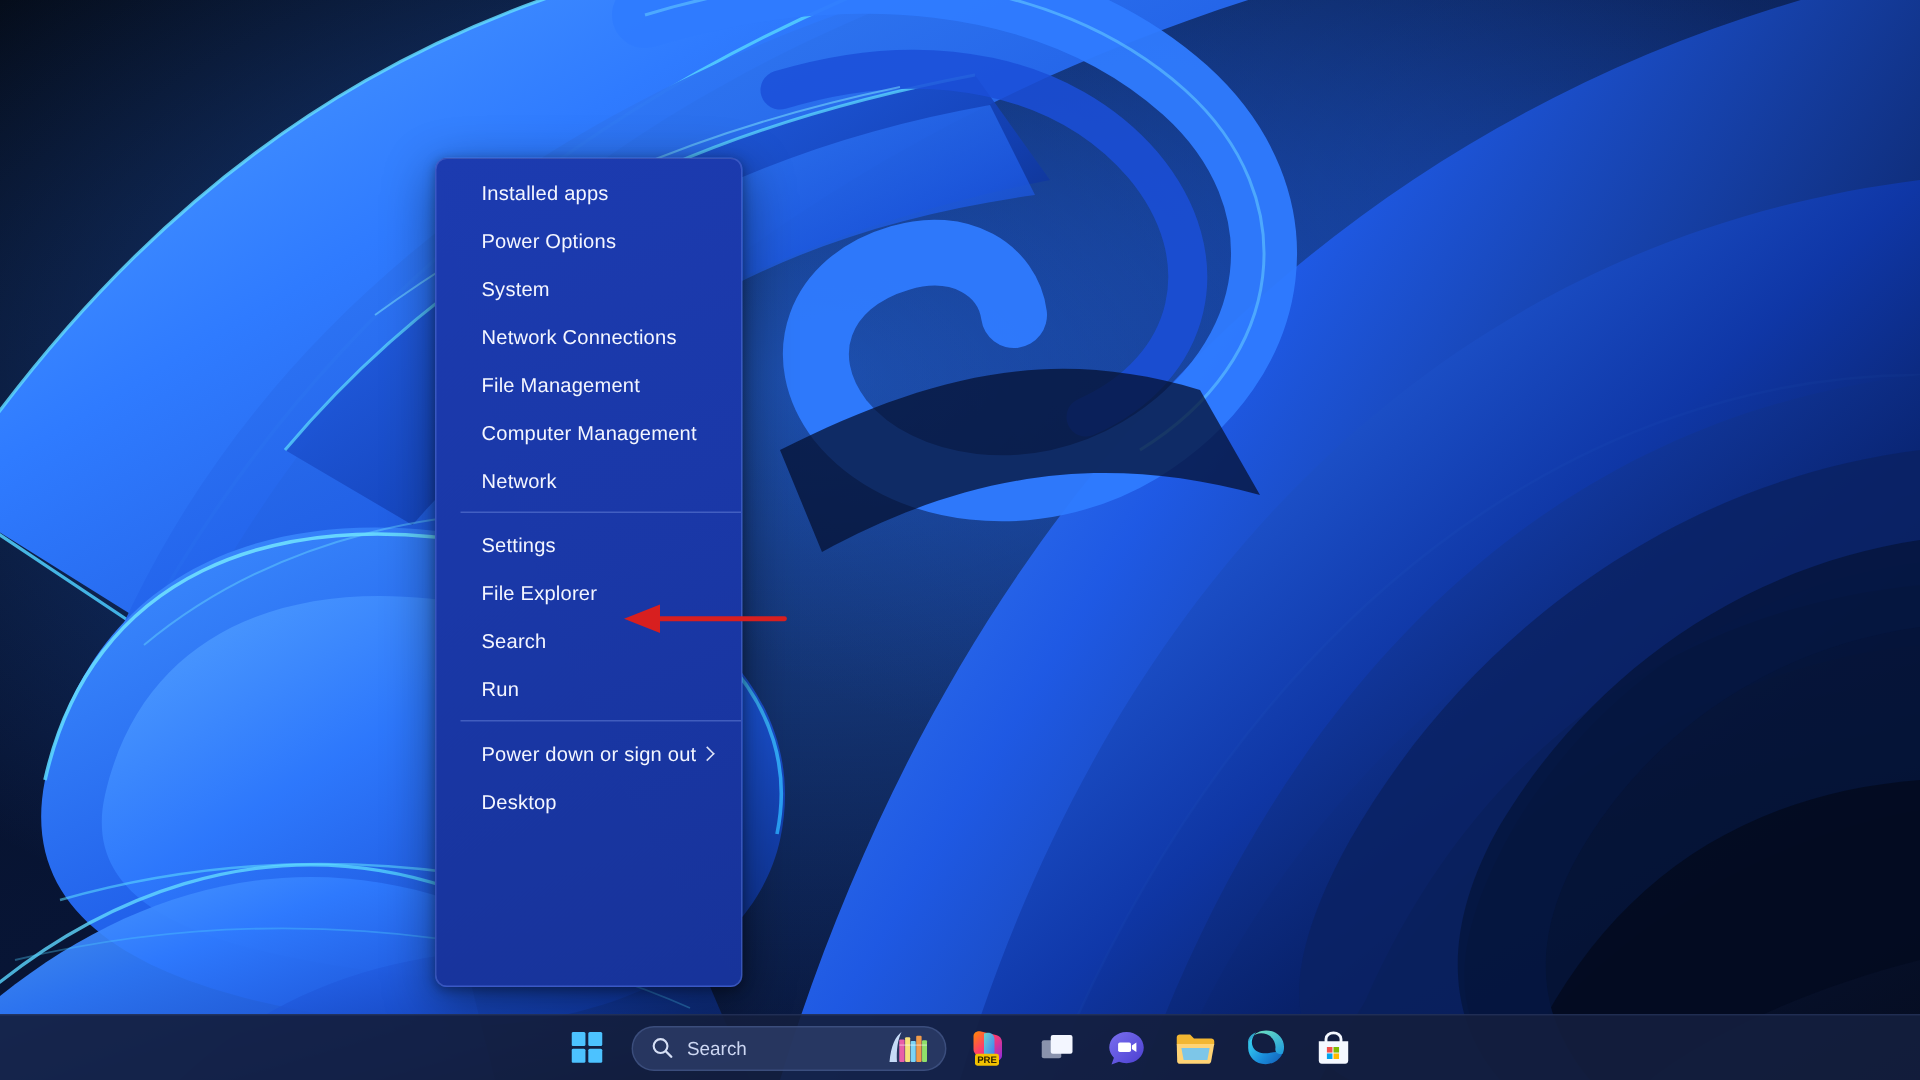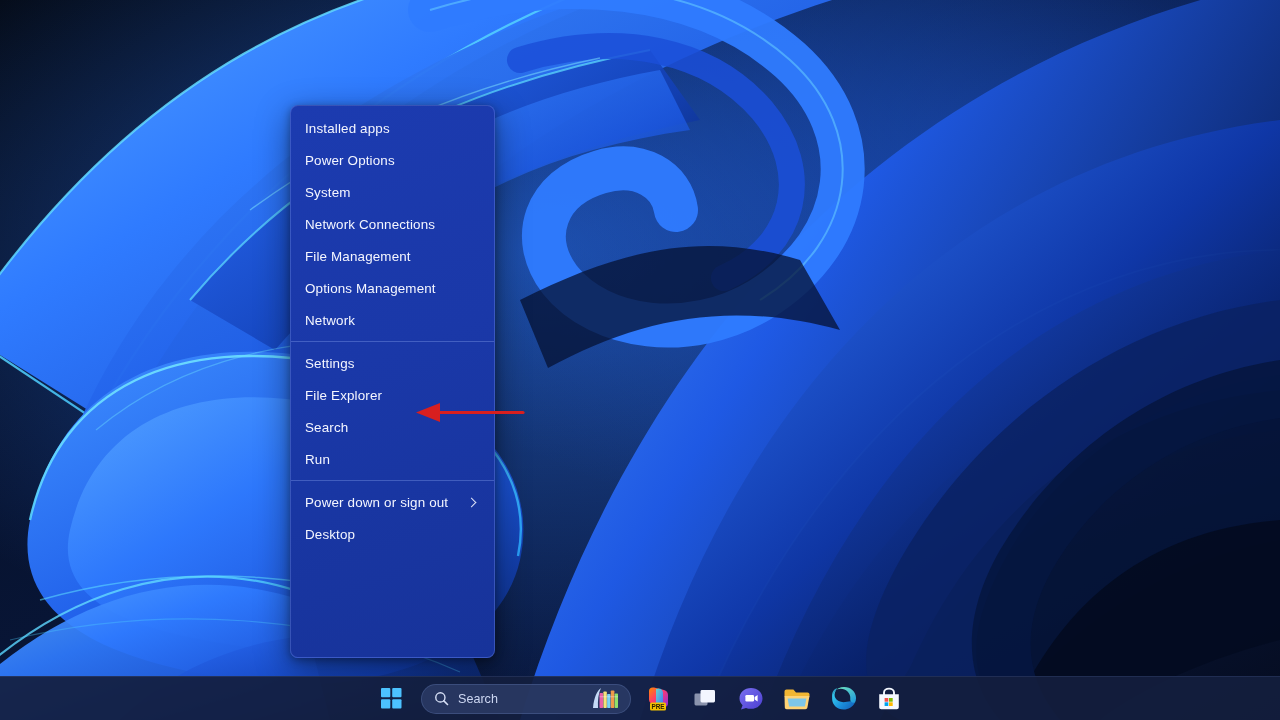--- a/index.html
+++ b/index.html
@@ -24,21 +24,21 @@
   
   #win-x-menu {
     position:absolute;
     left:290px; top:105px;
     width:205px; height:553px;
     background:#1a37a4;
     background:linear-gradient(160deg,#1c3bb0 0%,#1a38a8 45%,#17339a 100%);
     border:1px solid rgba(140,170,255,0.28);
     border-radius:8px;
     box-shadow:0 10px 34px rgba(0,0,0,0.45), 0 2px 8px rgba(0,0,0,0.35);
-    padding:6px 0 6px 0;
+    padding:6px 0 6px 16px;
     overflow:hidden;
   }
 
   .menu-item {
     position:relative;
     height:32px;
     display:flex;
     align-items:center;
     padding:0 14px;
     color:#f4f6ff;
@@ -259,21 +259,21 @@
       <div class="menu-item">
         <span class="label">System</span>
       </div>
       <div class="menu-item">
         <span class="label">Network Connections</span>
       </div>
       <div class="menu-item">
         <span class="label">File Management</span>
       </div>
       <div class="menu-item">
-        <span class="label">Options Management</span>
+        <span class="label">Computer Management</span>
       </div>
       <div class="menu-item">
         <span class="label">Network</span>
       </div>
       <div class="menu-sep"></div>
       <div class="menu-item">
         <span class="label">Settings</span>
       </div>
       <div class="menu-item">
         <span class="label">File Explorer</span>

